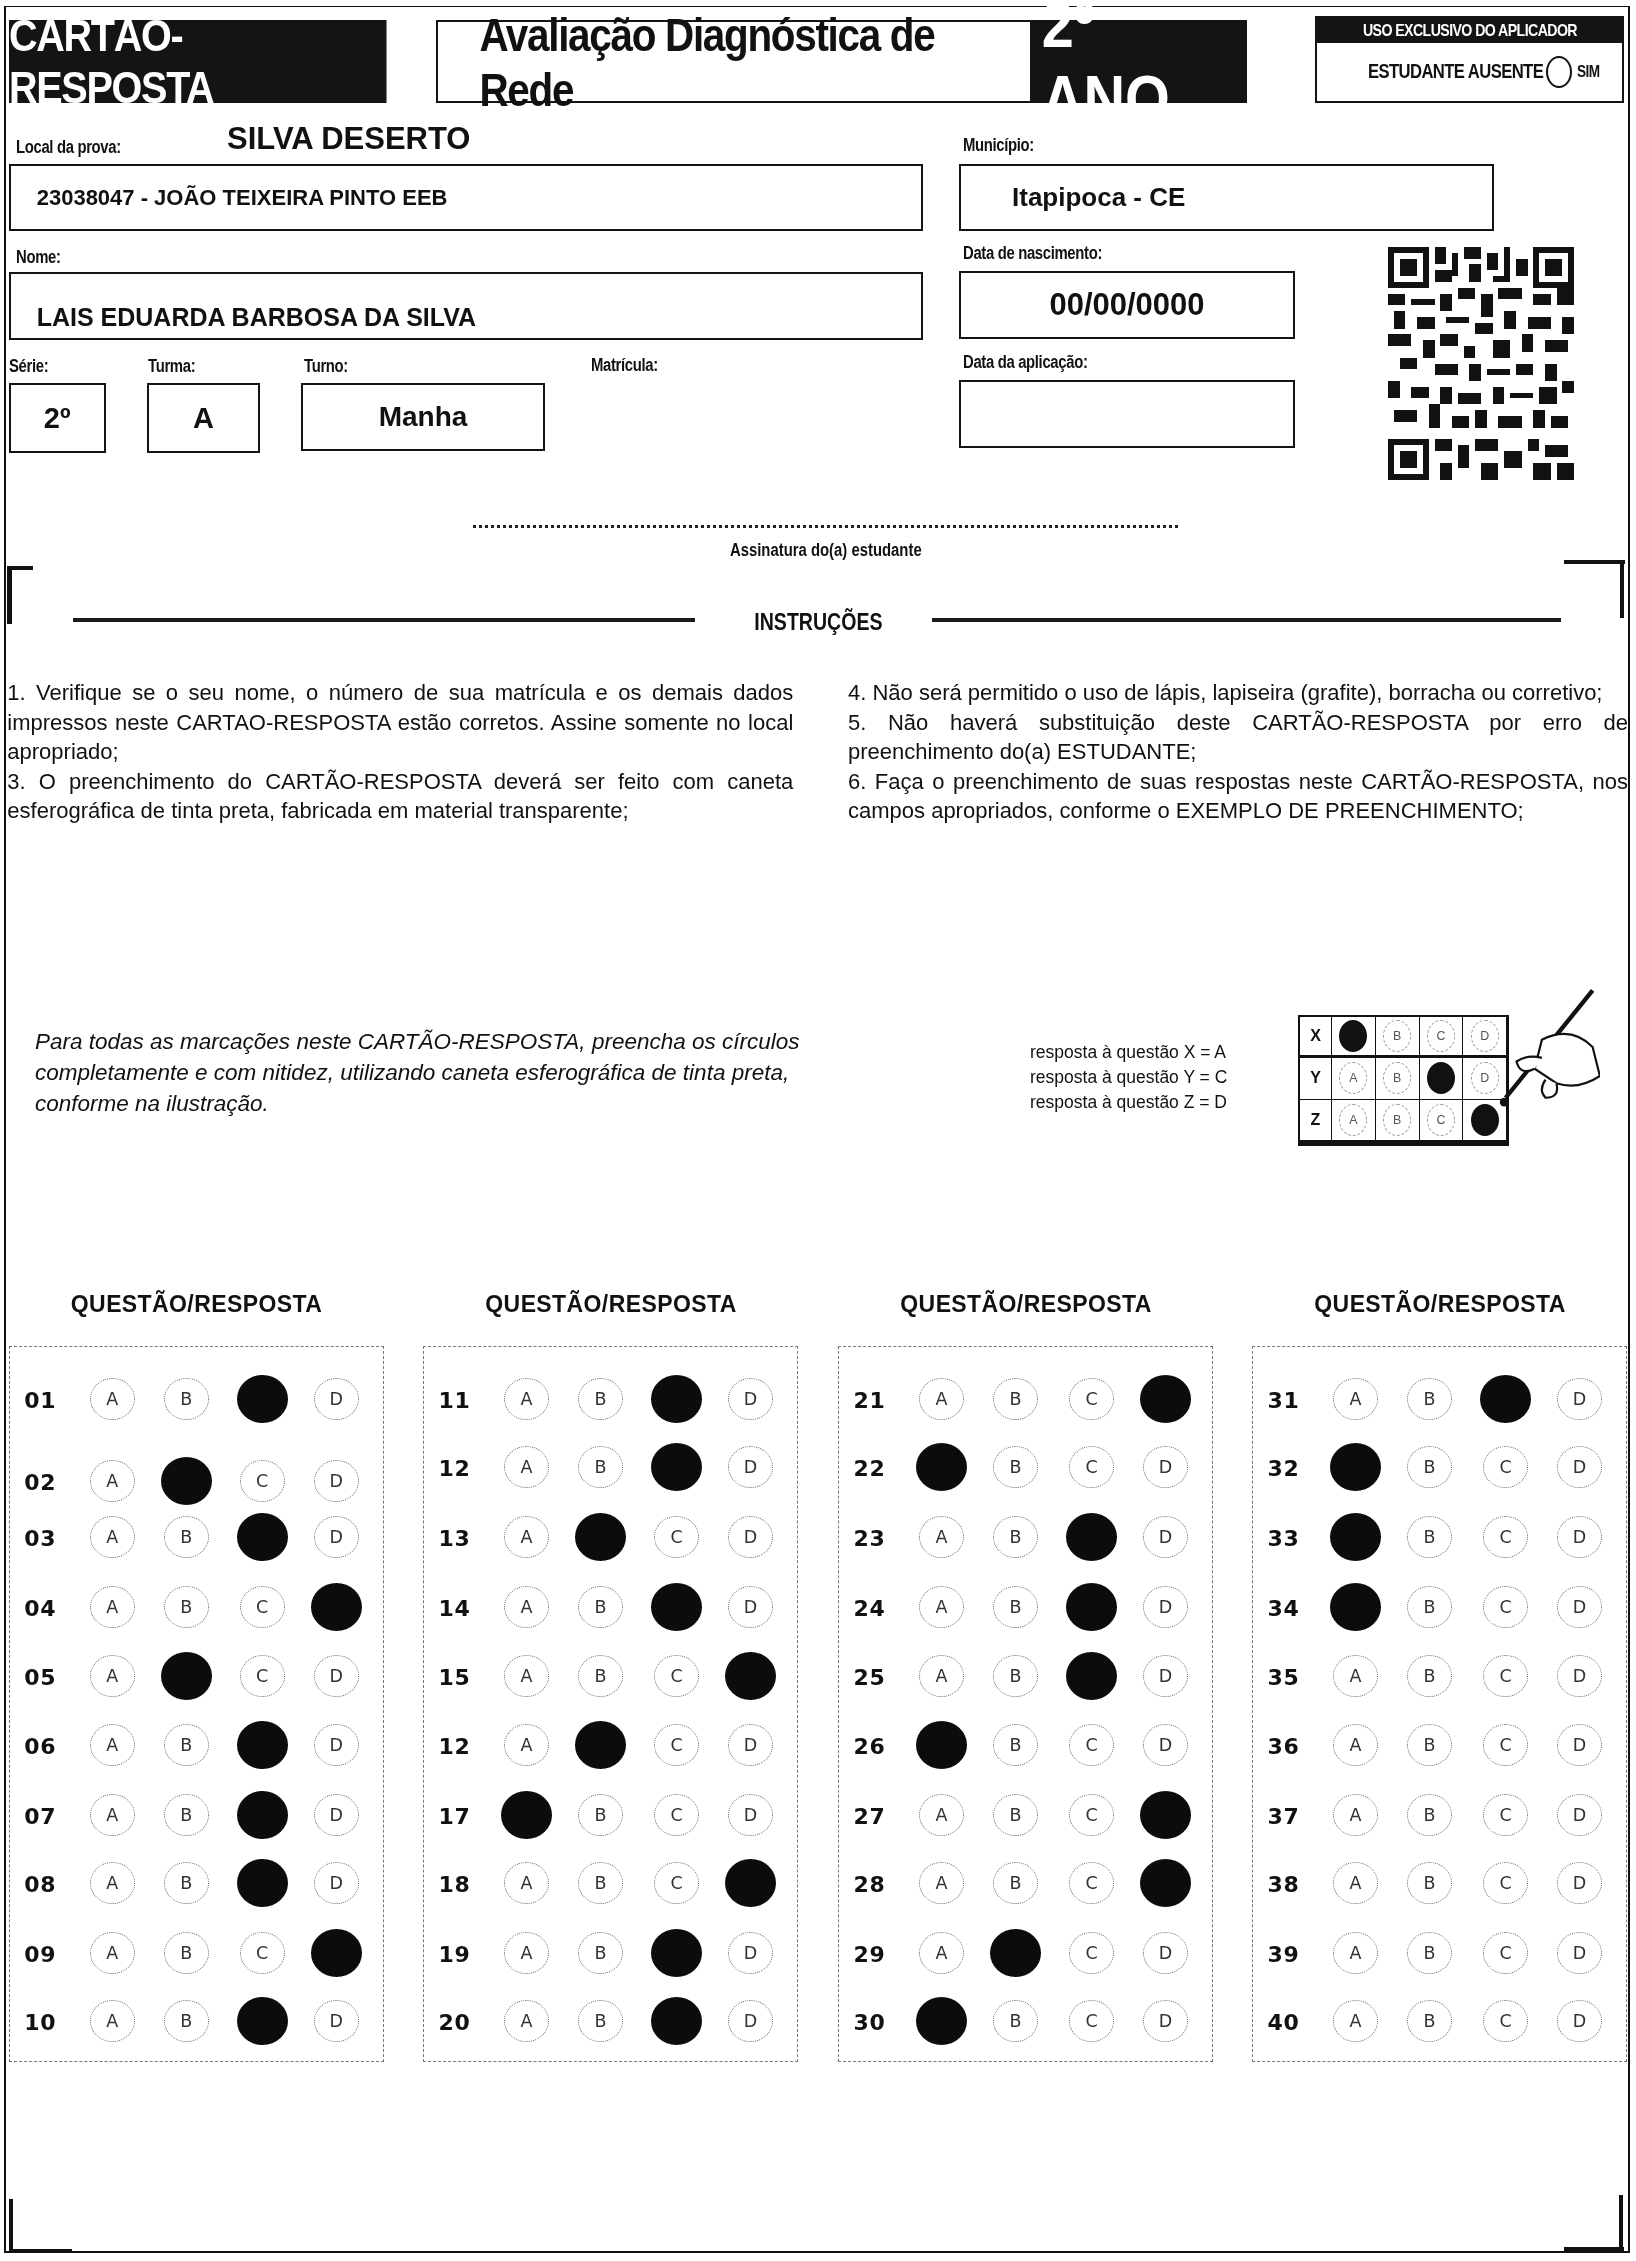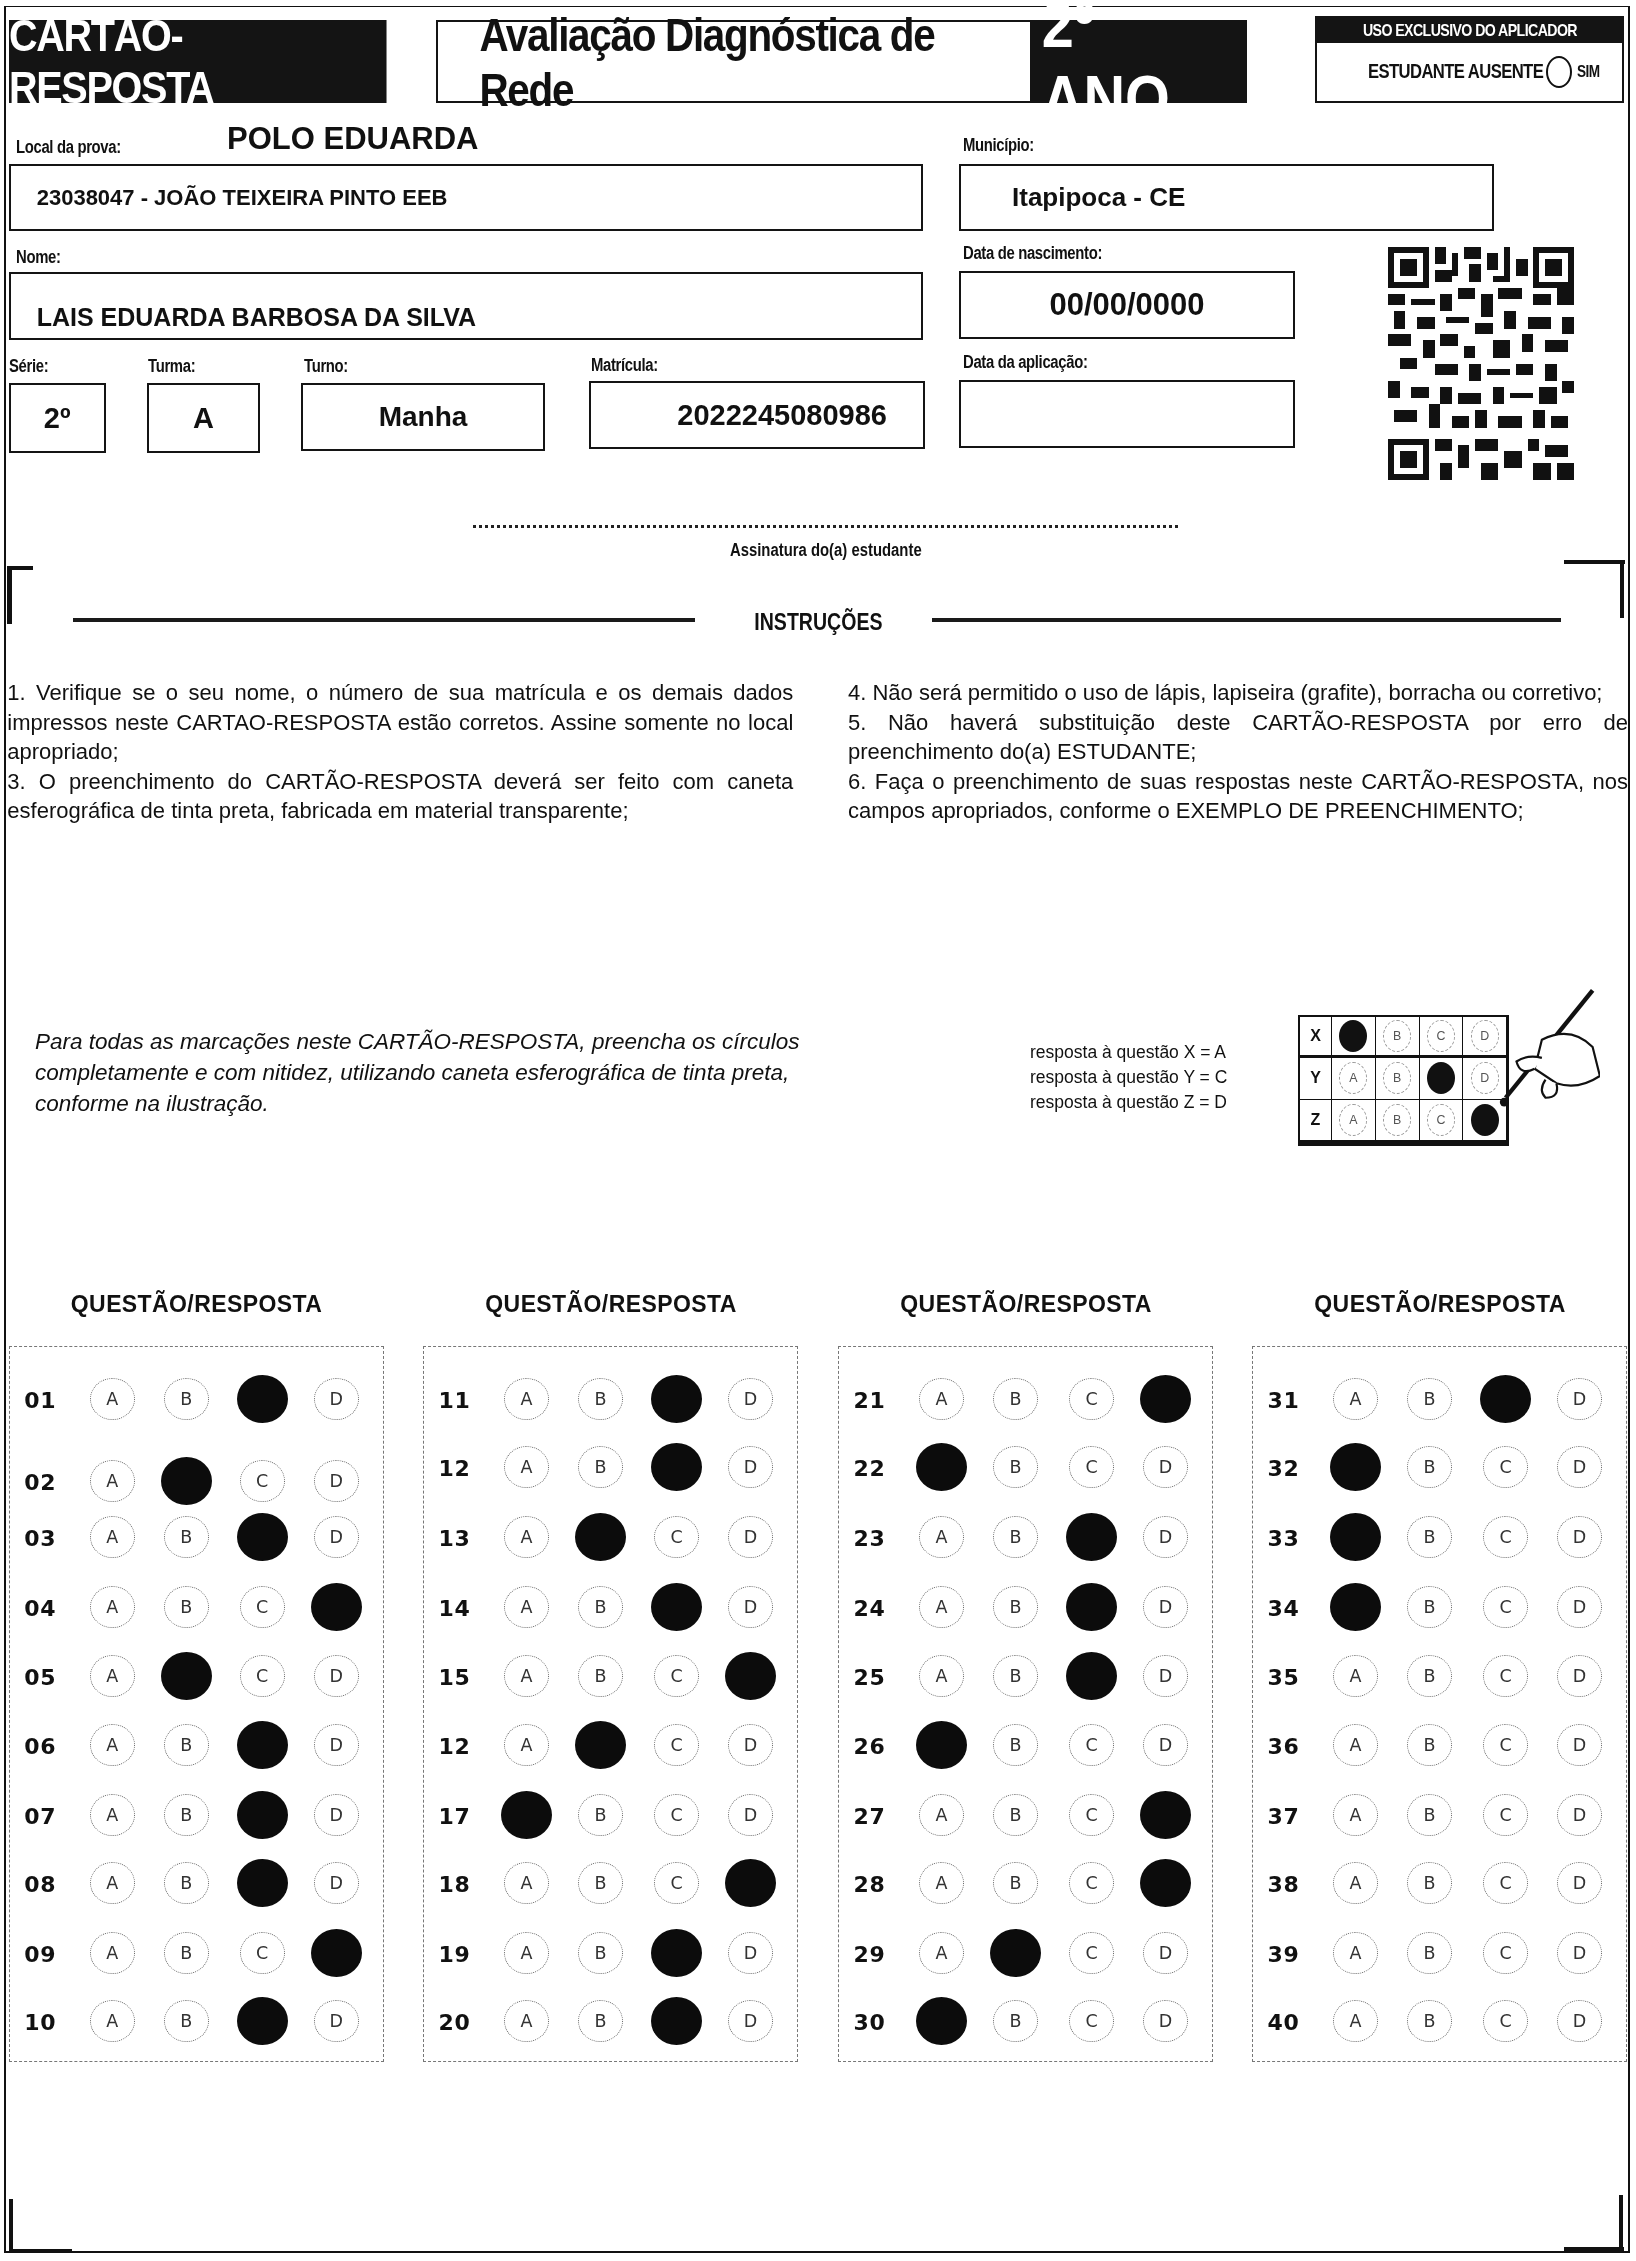--- a/index.html
+++ b/index.html
@@ -90,21 +90,21 @@
       <span>USO EXCLUSIVO DO APLICADOR</span>
     </div>
     <div class="aplic-body">
       <span class="lbl">ESTUDANTE AUSENTE</span>
       <span class="aplic-circle"></span>
       <span class="aplic-sim">SIM</span>
     </div>
   </div>
 
   <div class="flabel" style="left:16px; top:137px;"><span>Local da prova:</span></div>
-  <div class="polo">POLO EDUARDA</div>
+  <div class="polo">SILVA DESERTO</div>
   <div class="fbox" style="left:8.7px; top:164px; width:914px; height:67px; font-size:22px; padding-left:26px;">
     <span class="val">23038047 - JOÃO TEIXEIRA PINTO EEB</span>
   </div>
 
   <div class="flabel" style="left:963px; top:135px;"><span>Município:</span></div>
   <div class="fbox" style="left:959px; top:164px; width:535px; height:67px; font-size:26px; padding-left:51px;">
     <span class="val">Itapipoca - CE</span>
   </div>
 
   <div class="flabel" style="left:16px; top:247px;"><span>Nome:</span></div>
@@ -123,23 +123,20 @@
   </div>
   <div class="flabel" style="left:148px; top:356px;"><span>Turma:</span></div>
   <div class="fbox" style="left:147px; top:383px; width:113px; height:70px; font-size:29px; justify-content:center;">
     <span class="val">A</span>
   </div>
   <div class="flabel" style="left:304px; top:356px;"><span>Turno:</span></div>
   <div class="fbox" style="left:301px; top:383px; width:244px; height:68px; font-size:28px; justify-content:center;">
     <span class="val">Manha</span>
   </div>
   <div class="flabel" style="left:591px; top:355px;"><span>Matrícula:</span></div>
-  <div class="fbox" style="left:589px; top:381px; width:336px; height:68px; font-size:29px; justify-content:flex-end; padding-right:36px;">
-    <span class="val">2022245080986</span>
-  </div>
 
   <div class="flabel" style="left:963px; top:352px;"><span>Data da aplicação:</span></div>
   <div class="fbox" style="left:959px; top:380px; width:336px; height:68px; font-size:28px; justify-content:center;">
     <span class="val"></span>
   </div>
 
   <svg class="qr" viewBox="0 0 32 40" preserveAspectRatio="none" shape-rendering="crispEdges">
     <rect x="0" y="0" width="32" height="40" fill="#fff"></rect>
 
     <rect x="0" y="0" width="7" height="7" fill="#111"></rect>

